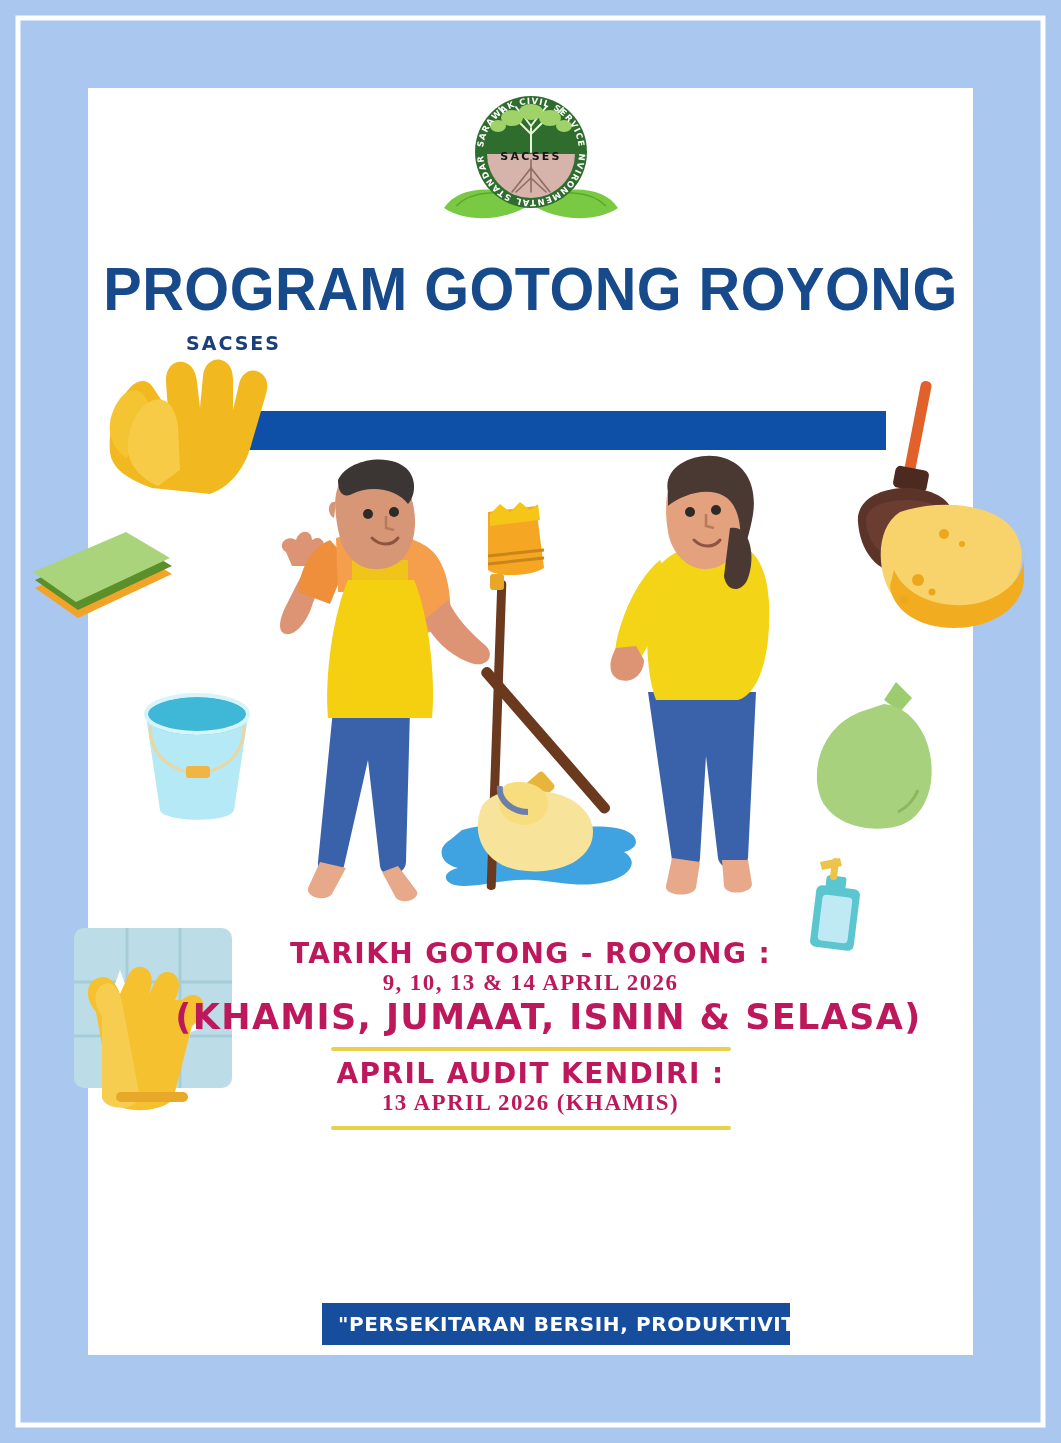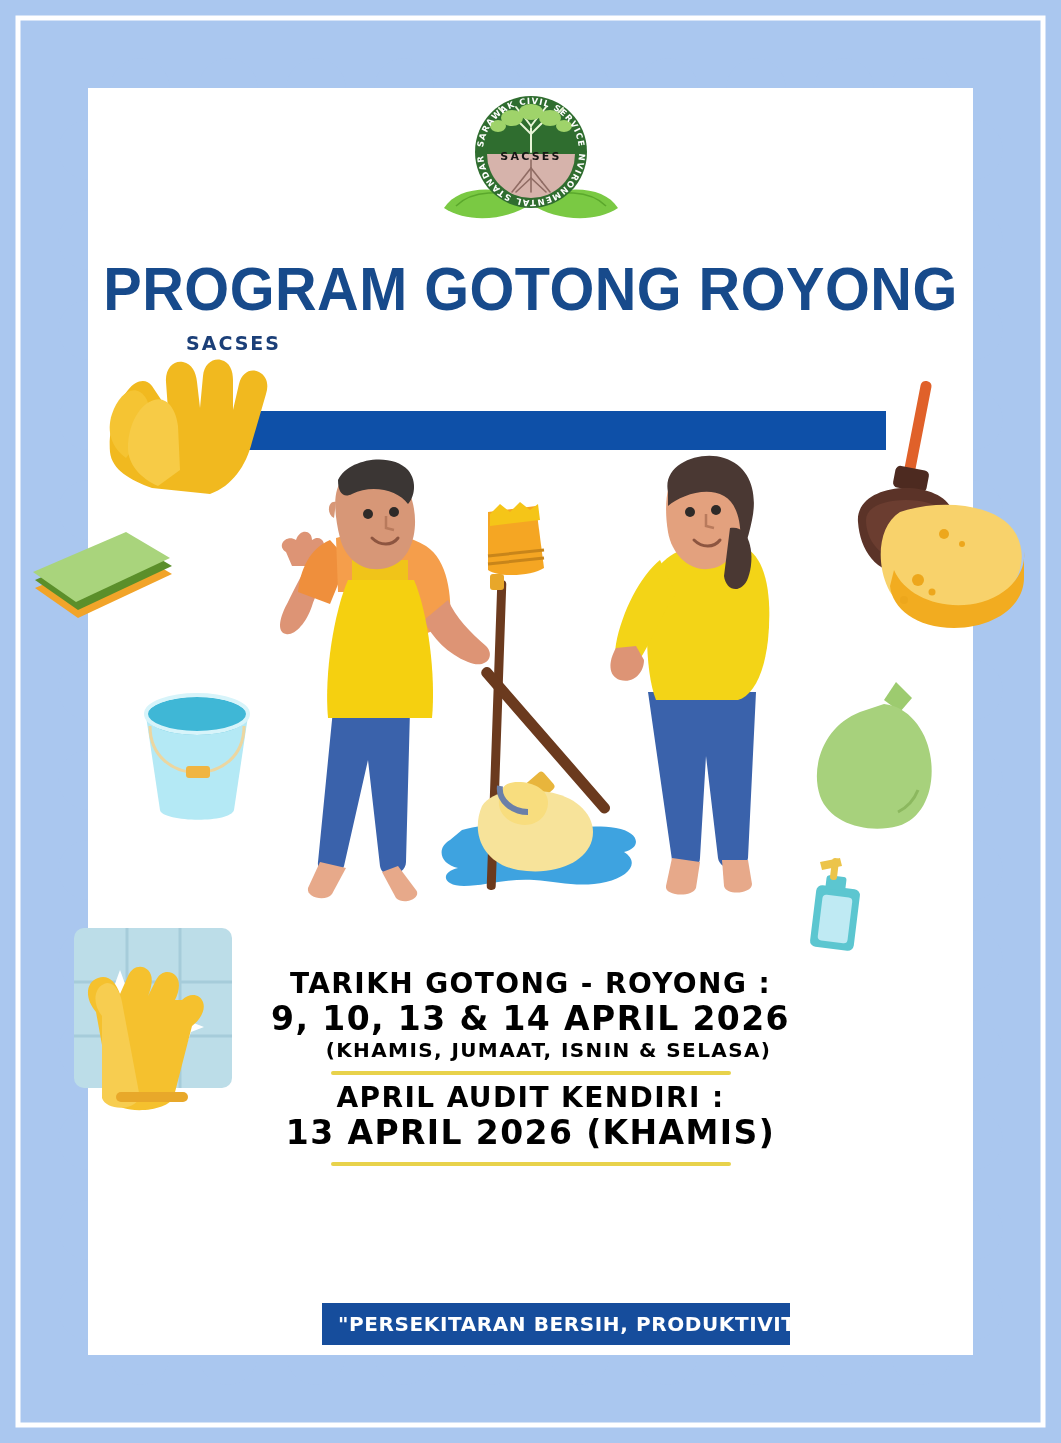--- a/index.html
+++ b/index.html
@@ -73,30 +73,29 @@
   }
 
   
   .illus{ position:absolute; left:0; top:0; width:1061px; height:1443px; pointer-events:none;}
 
   
   .dates{
     position:absolute;
     left:0;right:0;top:938px;
     text-align:center;
-    color:#000000;
+    color:#be185d;
     font-family:"DejaVu Sans", sans-serif;
     font-weight:bold;
     letter-spacing:1.4px;
-    margin-top:30px;
   }
   .d-line{ line-height:1.16; }
   .d-lbl{ font-size:28px; }
-  .d-val{ font-size:33px; }
-  .d-sub{ font-size:20px;padding-left:36px; }
+  .d-val{ font-size:23px;font-family:Liberation Serif, serif; }
+  .d-sub{ font-size:35px;padding-left:36px; }
   .rule{
     height:4px;background:#e8d24b;border-radius:2px;
     margin:9px auto 7px auto;
   }
   .rule.w1{width:400px;}
   .rule.w2{width:400px;}
 
   
   .banner{
     position:absolute;

